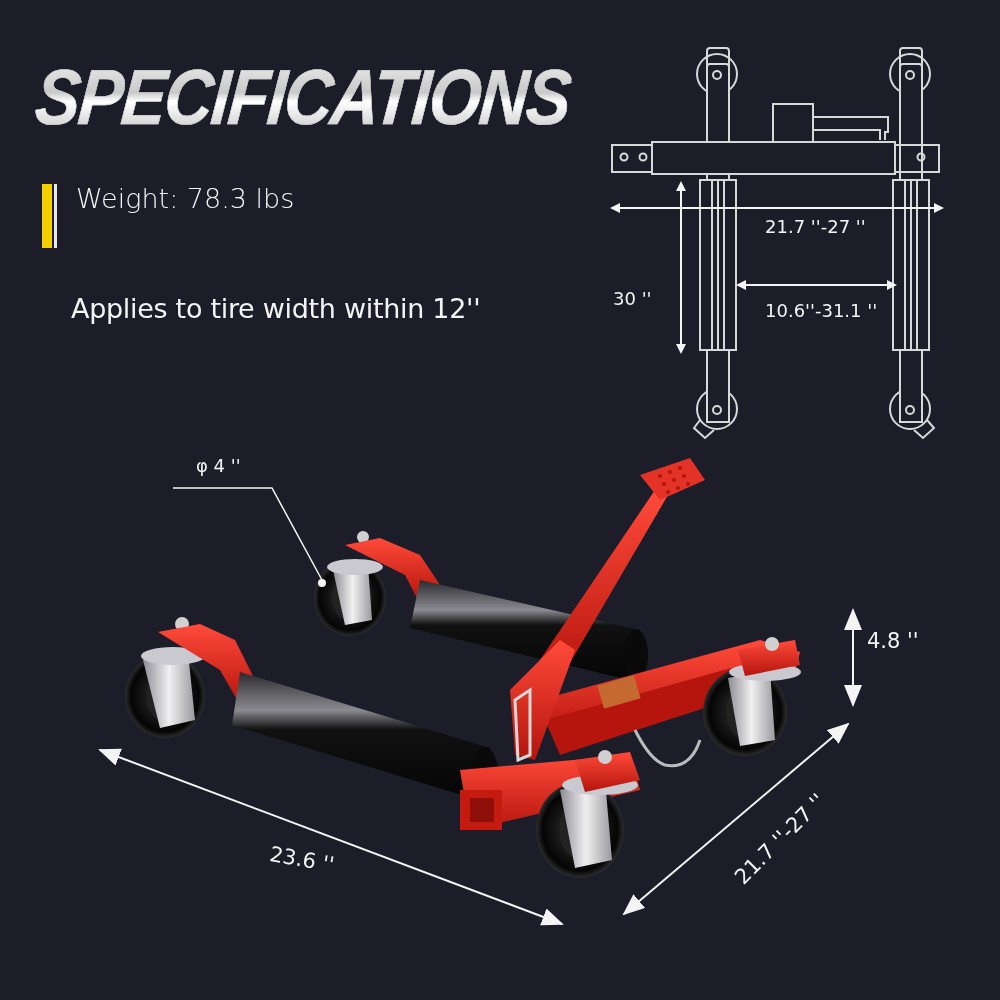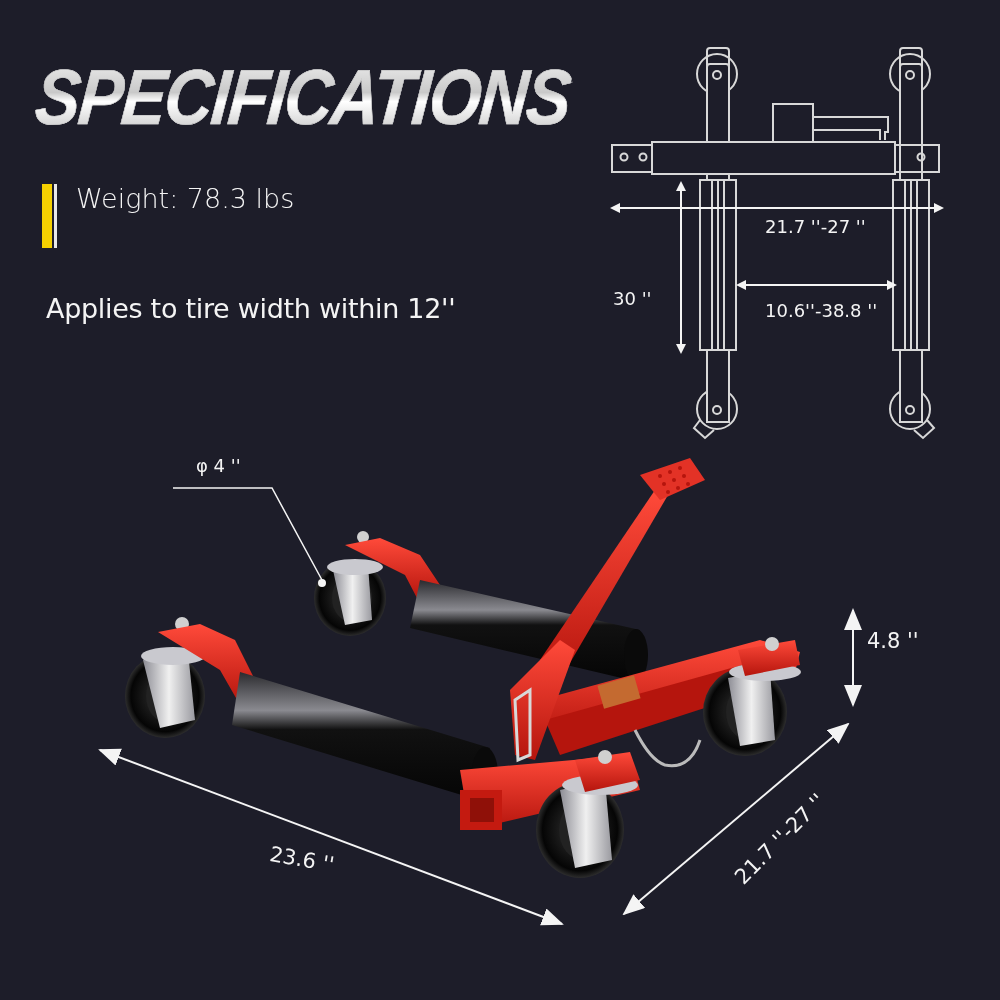--- a/index.html
+++ b/index.html
@@ -33,20 +33,21 @@
     position: relative; left: 36px;
     font-size: 27px; line-height: 34px; color: #f4f4f4;
     font-family: "DejaVu Sans", sans-serif; font-weight: 300;
     white-space: nowrap;
   }
   .applies-block { position: absolute; left: 46px; top: 290px; }
   .applies-line {
     font-size: 27px; line-height: 38px; color: #f4f4f4;
     font-family: "DejaVu Sans", sans-serif; white-space: nowrap;
     letter-spacing: -0.3px;
+    margin-left: 25px;
   }
   .dim-label {
     position: absolute; color: #f4f4f4; white-space: nowrap;
     font-family: "DejaVu Sans", sans-serif;
   }
   svg.layer { position: absolute; left: 0; top: 0; }
 </style>
 </head>
 <body>
 
@@ -112,21 +113,21 @@
     <path d="M927 420 L934 428 L923 438 L914 430"></path>
   </g>
 
   <line x1="612" y1="208" x2="942" y2="208" stroke="#f4f4f4" stroke-width="2" marker-start="url(#ah)" marker-end="url(#ah)"></line>
   <line x1="681" y1="183" x2="681" y2="352" stroke="#f4f4f4" stroke-width="2" marker-start="url(#ah)" marker-end="url(#ah)"></line>
   <line x1="738" y1="285" x2="895" y2="285" stroke="#f4f4f4" stroke-width="2" marker-start="url(#ah)" marker-end="url(#ah)"></line>
 </svg>
 
 <div class="dim-label" style="left:765px; top:216px; font-size:18px;">21.7 ''-27 ''</div>
 <div class="dim-label" style="left:613px; top:257px; font-size:18px;margin-top:31px;">30 ''</div>
-<div class="dim-label" style="left:765px; top:300px; font-size:18px;">10.6''-38.8 ''</div>
+<div class="dim-label" style="left:765px; top:300px; font-size:18px;">10.6''-31.1 ''</div>
 
 <svg class="layer" width="1000" height="1000">
   <defs>
     <linearGradient id="roller" x1="0" y1="0" x2="0" y2="1">
       <stop offset="0" stop-color="#2a2a2e"></stop>
       <stop offset="0.3" stop-color="#8a8a90"></stop>
       <stop offset="0.45" stop-color="#111"></stop>
       <stop offset="1" stop-color="#050505"></stop>
     </linearGradient>
     <linearGradient id="red" x1="0" y1="0" x2="0" y2="1">

